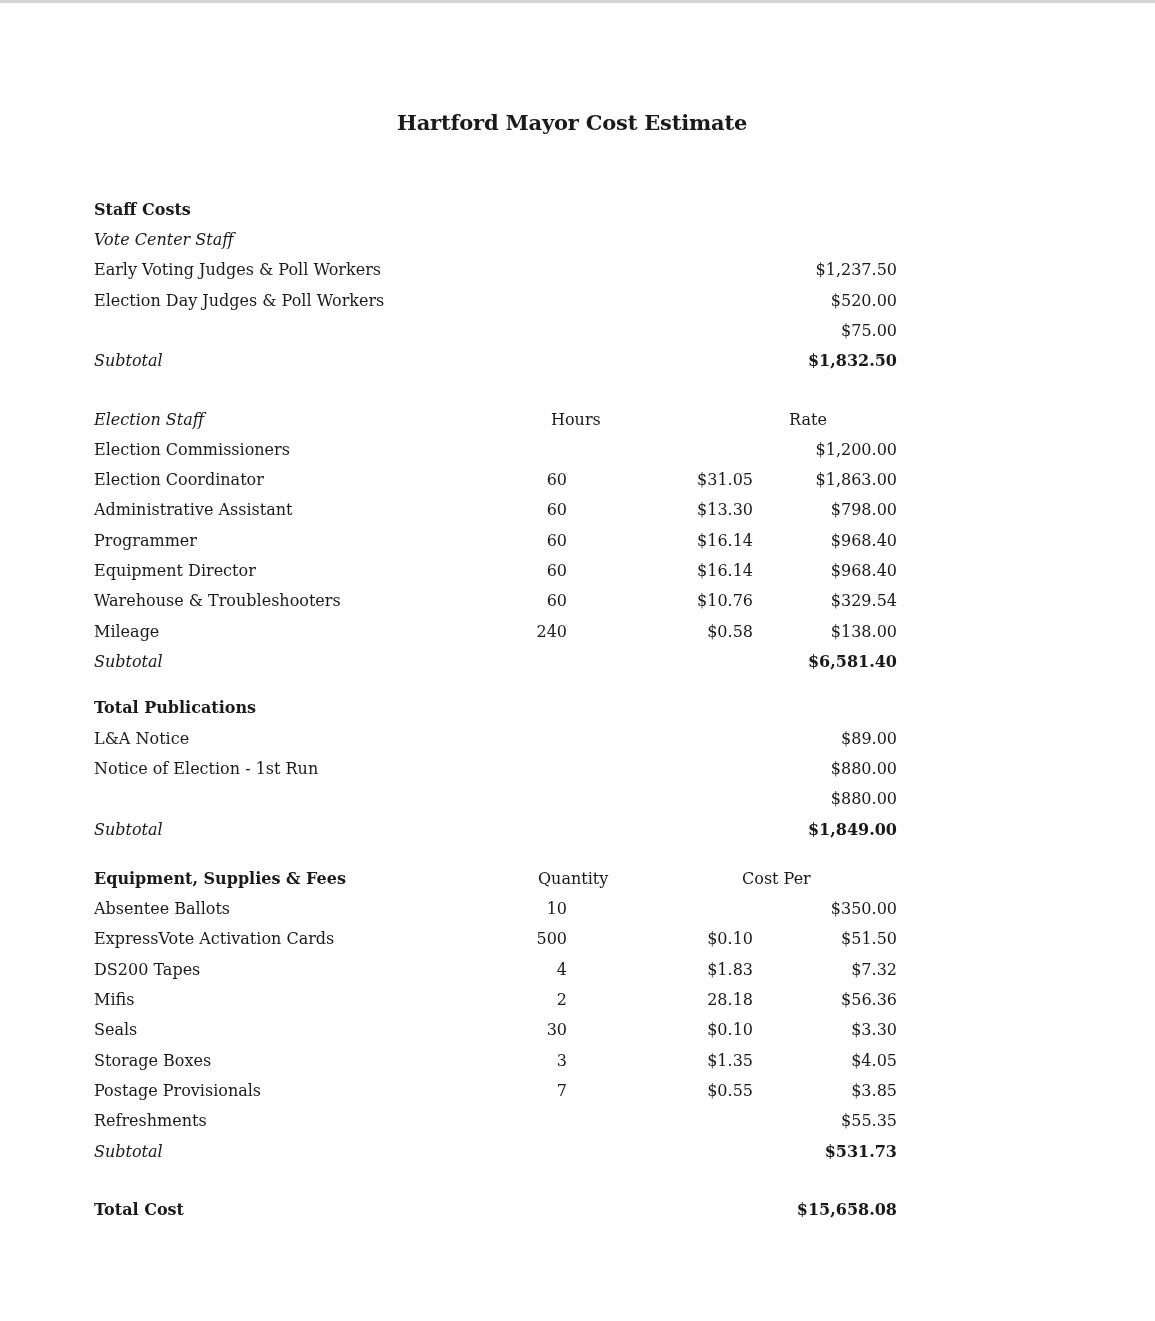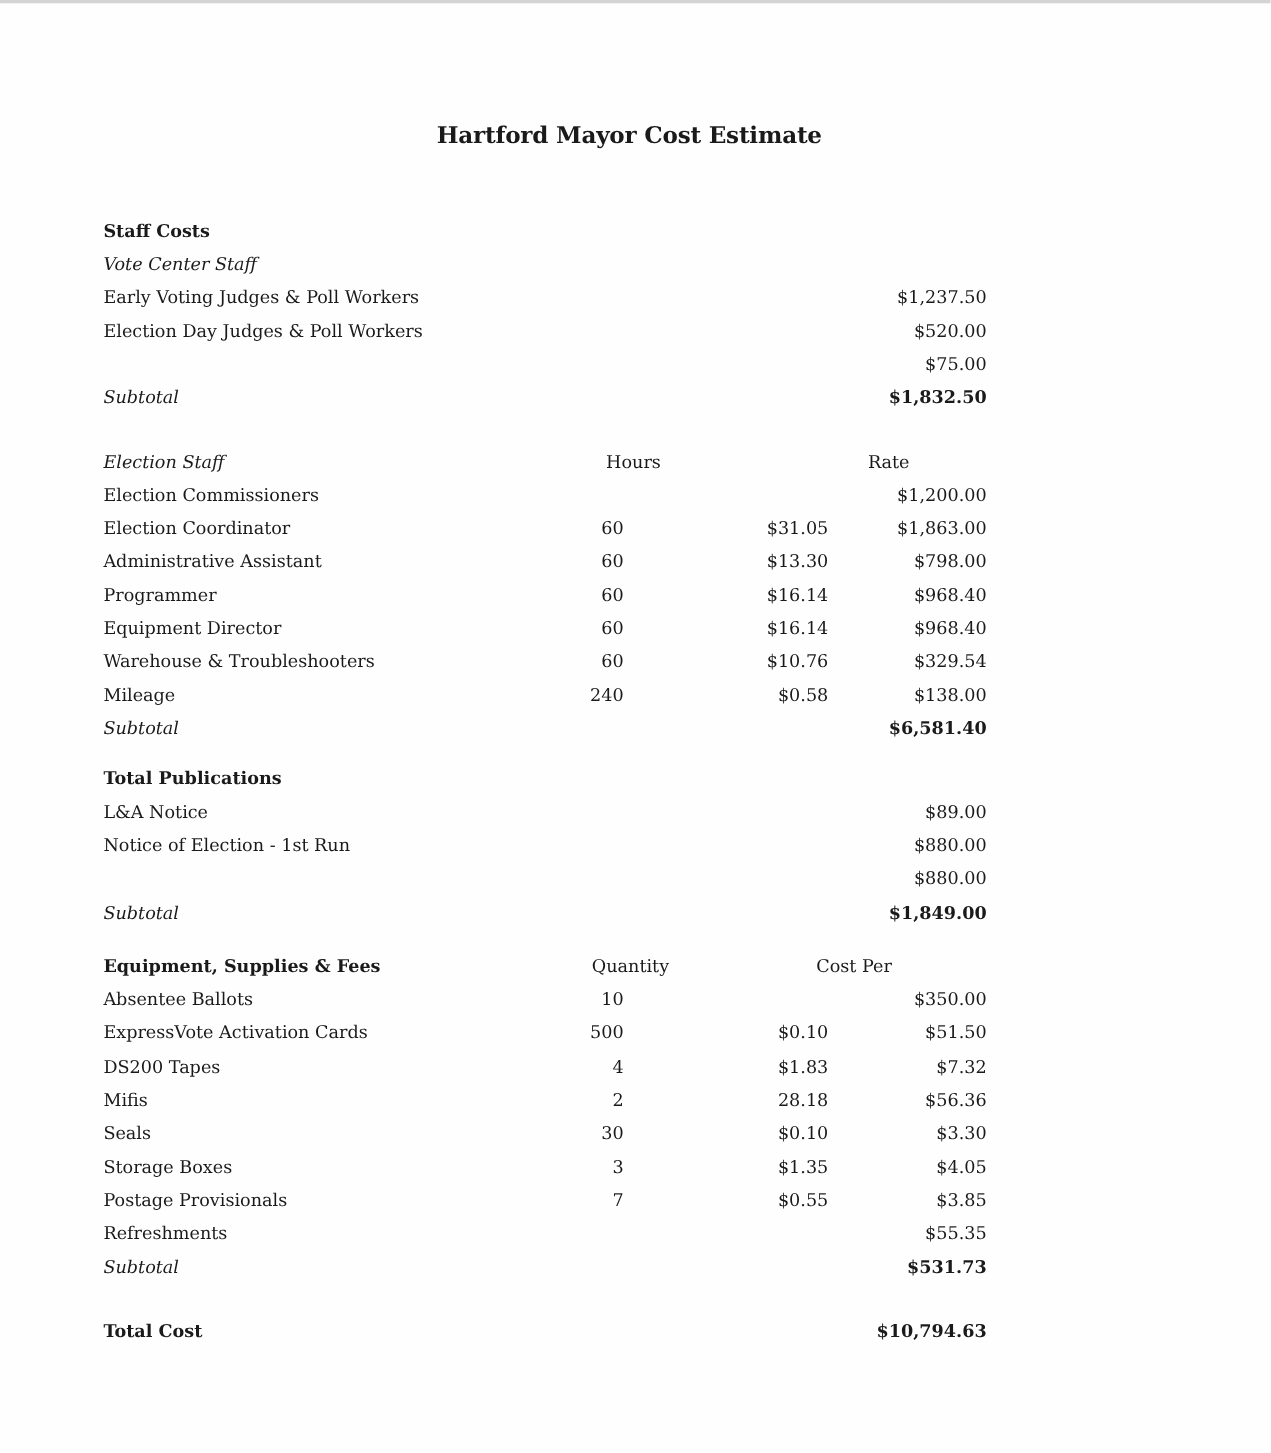--- a/index.html
+++ b/index.html
@@ -171,14 +171,14 @@
   <span class="lbl">Refreshments</span>
   <span class="c3">$55.35</span>
 </div>
 <div class="row" style="top:1142px">
   <span class="lbl it">Subtotal</span>
   <span class="c3 b">$531.73</span>
 </div>
 
 <div class="row" style="top:1200px">
   <span class="lbl hdr">Total Cost</span>
-  <span class="c3 b">$10,794.63</span>
+  <span class="c3 b">$15,658.08</span>
 </div>
 
 </body></html>

